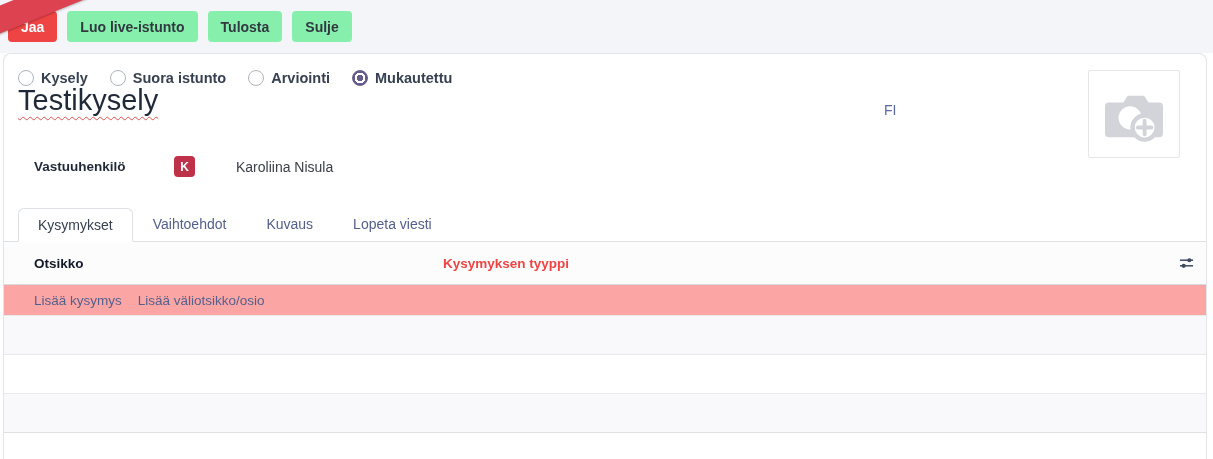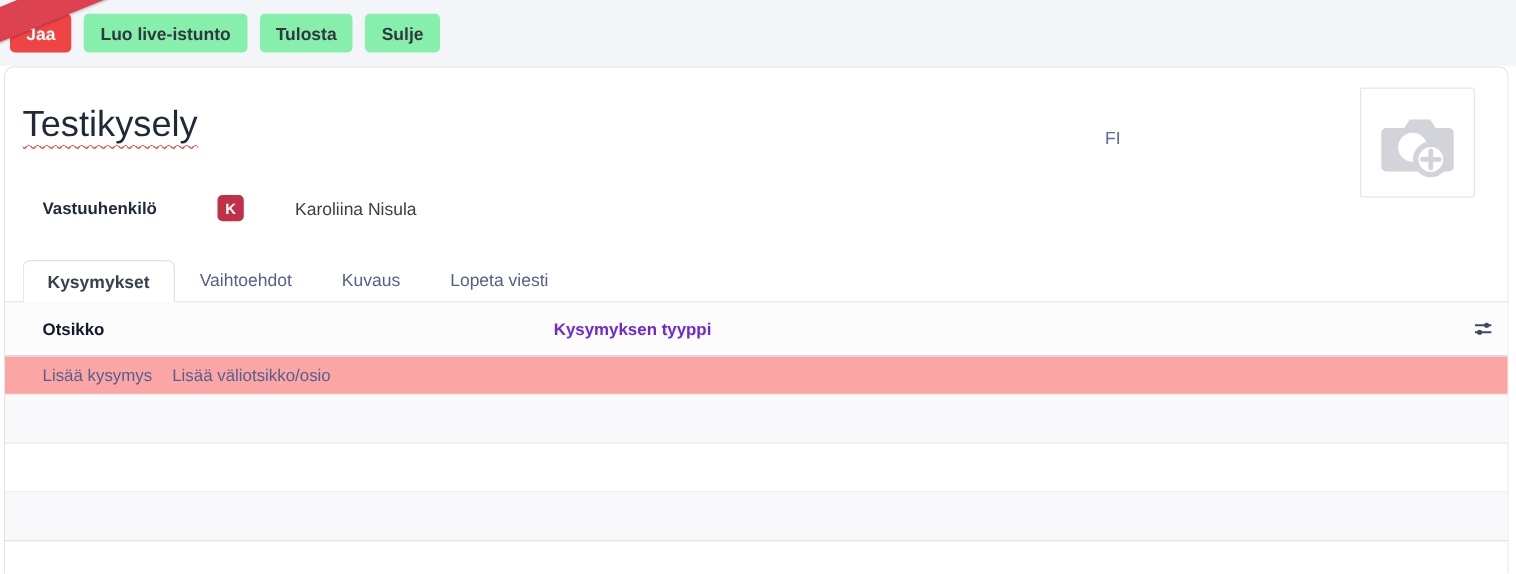--- a/index.html
+++ b/index.html
@@ -111,35 +111,35 @@
     padding-left: 14px;
   }
   .tab {
     height: 34px; padding: 0 19px;
     display: flex; align-items: center;
     font-size: 14px; cursor: pointer;
     color: #54608a; position: relative;
     border: 1px solid transparent;
   }
   .tab.active {
-    background: #fff; color: #374151; font-weight: 700;
+    background: #fff; color: #374151; font-weight: 400;
     border: 1px solid #dee2e6; border-bottom: 1px solid #ffffff;
     border-radius: 6px 6px 0 0;
     margin-bottom: -1px;
   }
 
   
   .qtable { position: absolute; top: 188px; left: 0; width: 1202px; }
   .qhead {
     height: 43px; background: #fcfcfd;
     border-bottom: 1px solid #d9dbde;
     display: flex; align-items: center; position: relative;
   }
   .qhead .col1 { margin-left: 30px; width: 377px; font-size: 13.5px; font-weight: 700; color: #111827; }
-  .qhead .col2 { font-size: 13.5px; font-weight: 700; color: #6d28d9; padding-left: 32px; }
+  .qhead .col2 { font-size: 13.5px; font-weight: 700; color: #ef4444; padding-left: 32px; }
   .col-settings {
     position: absolute; right: 12px; top: 13px;
     width: 16px; height: 16px; cursor: pointer;
     display: flex; align-items: center; justify-content: center;
   }
   .qrow-links {
     height: 31px; background: #fca5a5;
     border-bottom: 1px solid #e9eaec;
     display: flex; align-items: center; gap: 16px;
     padding-left: 30px;
@@ -158,20 +158,38 @@
   <button class="btn btn-secondary">Tulosta</button>
   <button class="btn btn-secondary">Sulje</button>
 </div>
 
 <div class="ribbon-clip">
   <div class="ribbon"></div>
 </div>
 
 <div class="sheet">
 
+  <div class="radio-row">
+    <label class="radio-option">
+      <span class="radio-circle"></span>
+      <span class="radio-label">Kysely</span>
+    </label>
+    <label class="radio-option">
+      <span class="radio-circle"></span>
+      <span class="radio-label">Suora istunto</span>
+    </label>
+    <label class="radio-option">
+      <span class="radio-circle"></span>
+      <span class="radio-label">Arviointi</span>
+    </label>
+    <label class="radio-option">
+      <span class="radio-circle checked"></span>
+      <span class="radio-label">Mukautettu</span>
+    </label>
+  </div>
 
   <div class="title-row">
     <span class="survey-title">Testikysely</span>
   </div>
   <span class="lang-badge">FI</span>
 
   <div class="image-box">
     <svg width="62" height="58" viewBox="0 0 64 60">
       <path d="M10 16 h11 l4.5-7 h17 l4.5 7 H58 a4 4 0 0 1 4 4 v28 a4 4 0 0 1 -4 4 H6 a4 4 0 0 1 -4 -4 V20 a4 4 0 0 1 4 -4 z" fill="#d2d4d9" transform="translate(0,2)"></path>
       <circle cx="28" cy="34" r="12" fill="#ffffff"></circle>

